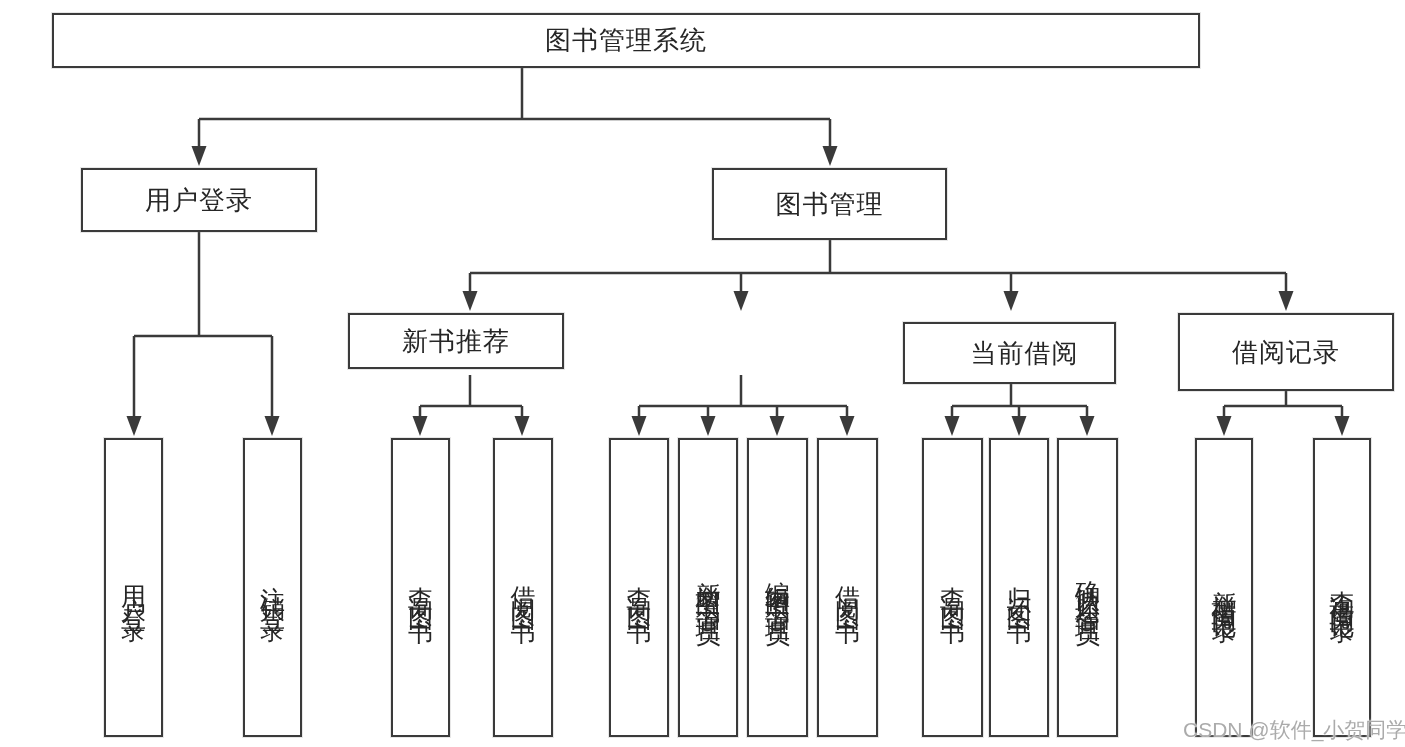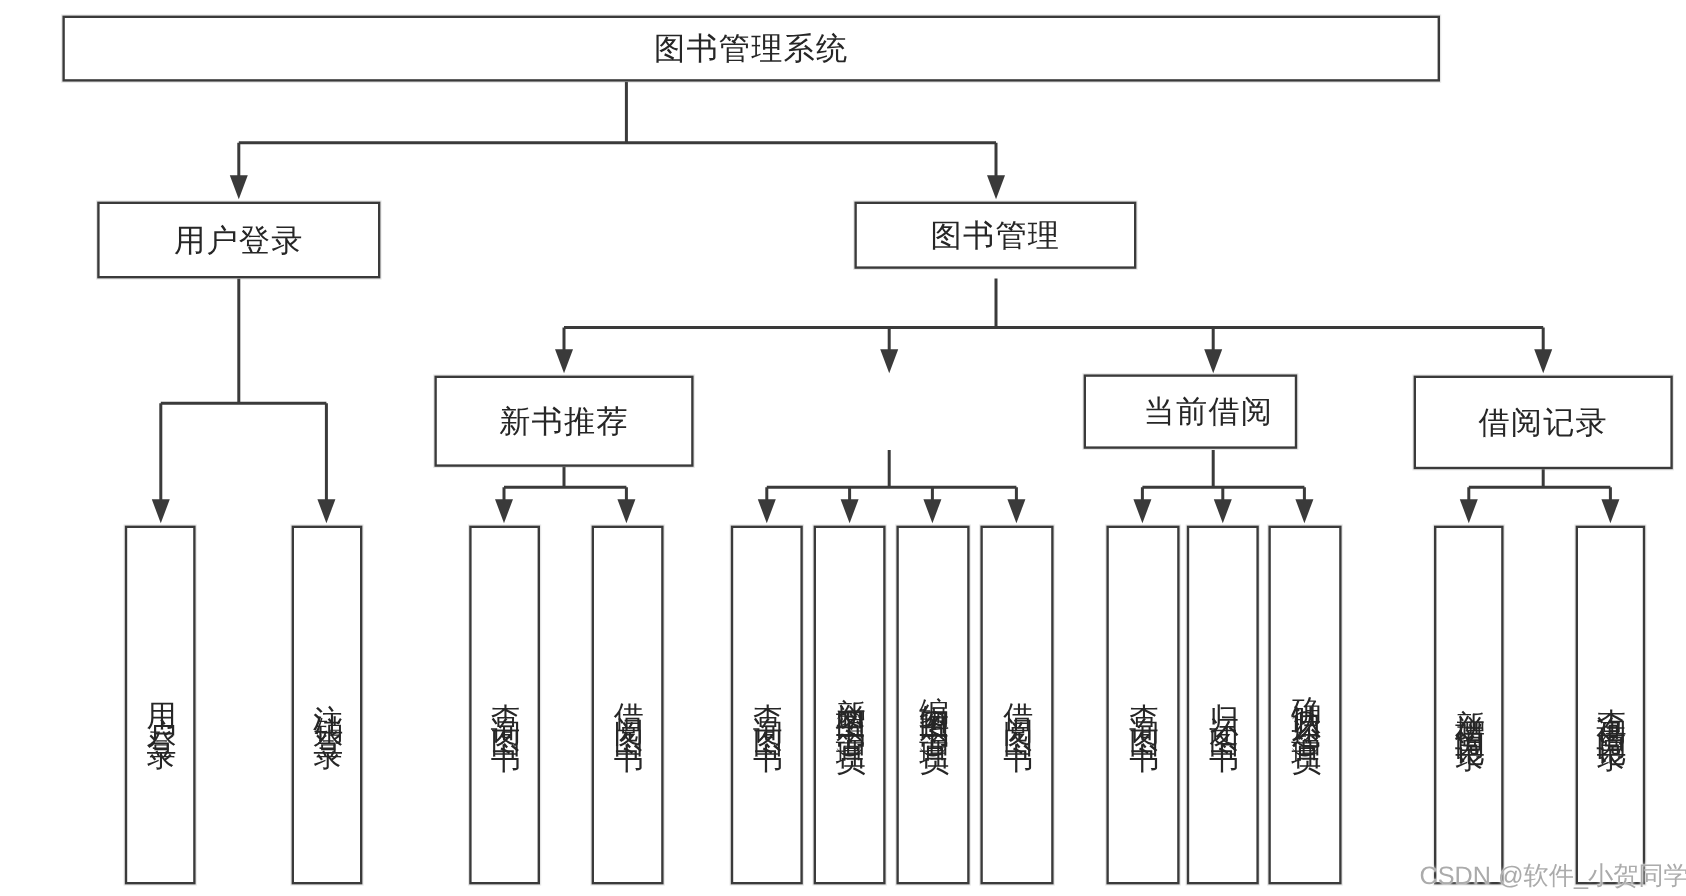--- a/index.html
+++ b/index.html
@@ -101,28 +101,28 @@
     </g>
   </svg>
 
   <div class="node" style="left:10px; top:13px; width:1148px; height:55px;margin-left:42px;">
     <span class="h-label">图书管理系统</span>
   </div>
 
   <div class="node" style="left:81px; top:168px; width:236px; height:64px;">
     <span class="h-label">用户登录</span>
   </div>
-  <div class="node" style="left:712px; top:168px; width:235px; height:56px;">
+  <div class="node" style="left:712px; top:168px; width:235px; height:72px;">
     <span class="h-label">图书管理</span>
   </div>
 
-  <div class="node" style="left:362px; top:313px; width:216px; height:76px;">
+  <div class="node" style="left:348px; top:313px; width:216px; height:56px;">
     <span class="h-label">新书推荐</span>
   </div>
-  <div class="node" style="left:903px; top:312px; width:178px; height:62px;padding-left:30px;">
+  <div class="node" style="left:903px; top:322px; width:213px; height:62px;padding-left:30px;">
     <span class="h-label">当前借阅</span>
   </div>
   <div class="node" style="left:1178px; top:313px; width:216px; height:78px;">
     <span class="h-label">借阅记录</span>
   </div>
 
   <div class="node" style="left:104px; top:438px; width:59px; height:299px;">
     <span class="v-label v-short">用户登录</span>
   </div>
   <div class="node" style="left:243px; top:438px; width:59px; height:299px;">

